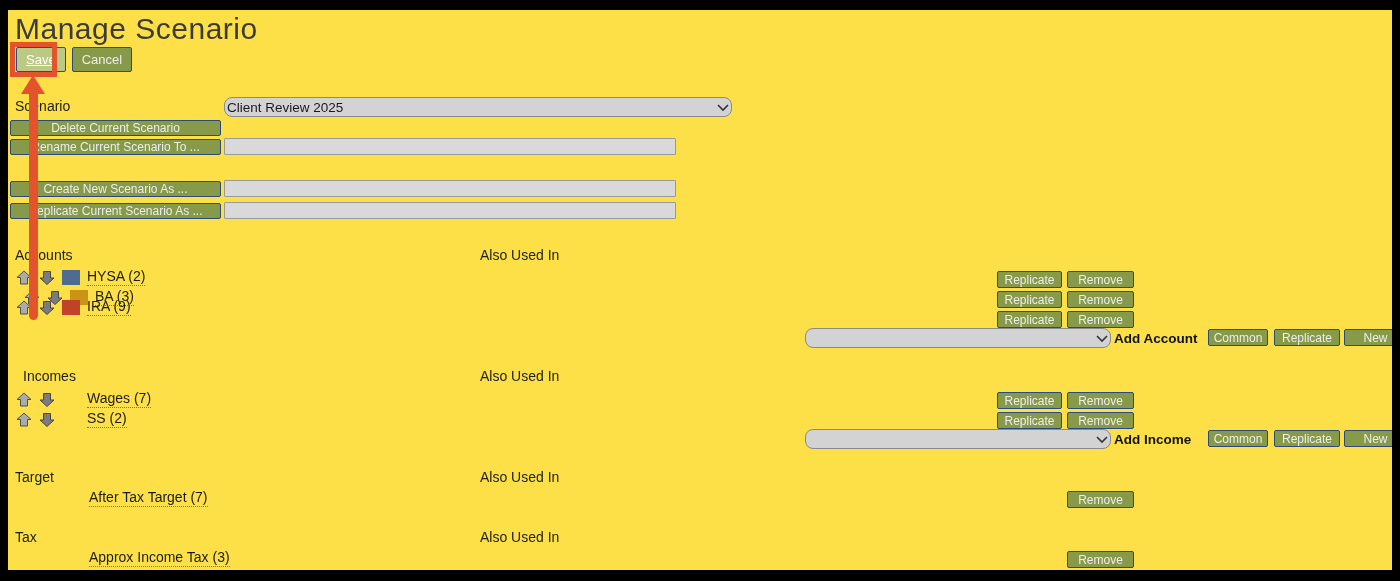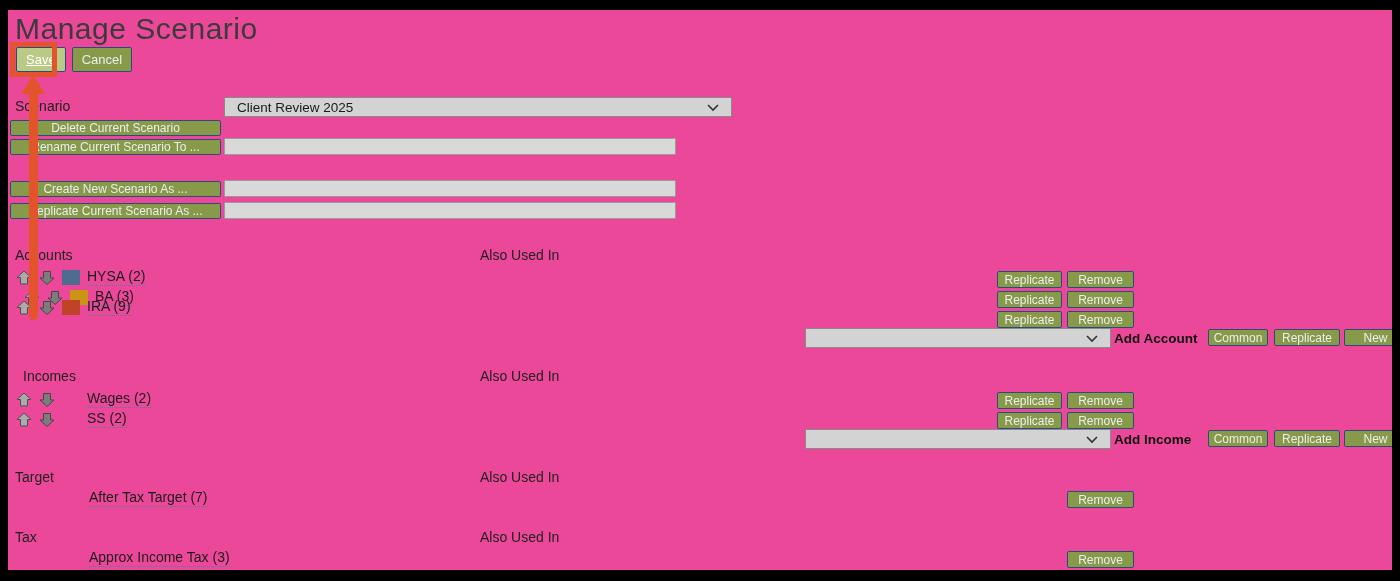--- a/index.html
+++ b/index.html
@@ -10,21 +10,21 @@
     position: relative;
     width: 1400px;
     height: 581px;
     background: #000000;
     overflow: hidden;
   }
   .page {
     position: absolute;
     left: 8px; top: 10px;
     width: 1384px; height: 560px;
-    background: #ec4899;
+    background: #fde047;
     overflow: hidden;
   }
   .abs { position: absolute; }
 
   .page-title {
     font-size: 30px;
     color: #3b3b3b;
     letter-spacing: 0.5px;
     font-weight: 400;
     white-space: nowrap;
@@ -54,25 +54,25 @@
 
   .text-input {
     background: #d9d9d9;
     border: 1px solid #9a9a9a;
     border-radius: 1px;
   }
 
   .select-box {
     background: #d3d3d3;
     border: 1px solid #8a8a8a;
-    border-radius: 0;
+    border-radius: 8px;
     display: flex;
     align-items: center;
     justify-content: space-between;
-    padding: 0 12px;
+    padding: 0 2px;
     font-size: 13.5px;
     color: #1a1a1a;
     cursor: pointer;
   }
   .chev { flex: 0 0 auto; margin-left: auto; }
 
   .item-link {
     font-size: 14px;
     color: #1c1c1c;
     text-decoration: none;
@@ -214,21 +214,21 @@
     <div class="abs label-text" style="left:7px; top:358px;margin-left:8px;">Incomes</div>
     <div class="abs label-text" style="left:472px; top:358px;">Also Used In</div>
 
     <div class="abs row-flex" style="left:8px; top:380px;">
       <svg class="arrow-btn" viewBox="0 0 16 15">
           <use href="#up-arrow-shape"></use>
         </svg>
       <svg class="arrow-btn" viewBox="0 0 16 15">
           <use href="#down-arrow-shape"></use>
         </svg>
-      <a class="item-link" style="margin-left:25px;">Wages (2)</a>
+      <a class="item-link" style="margin-left:25px;">Wages (7)</a>
     </div>
     <button class="abs btn small-btn" style="left:967px; top:382px; width:65px;">Replicate</button>
     <button class="abs btn small-btn" style="left:1037px; top:382px; width:67px;">Remove</button>
 
     <div class="abs row-flex" style="left:8px; top:400px;">
       <svg class="arrow-btn" viewBox="0 0 16 15">
           <use href="#up-arrow-shape"></use>
         </svg>
       <svg class="arrow-btn" viewBox="0 0 16 15">
           <use href="#down-arrow-shape"></use>

